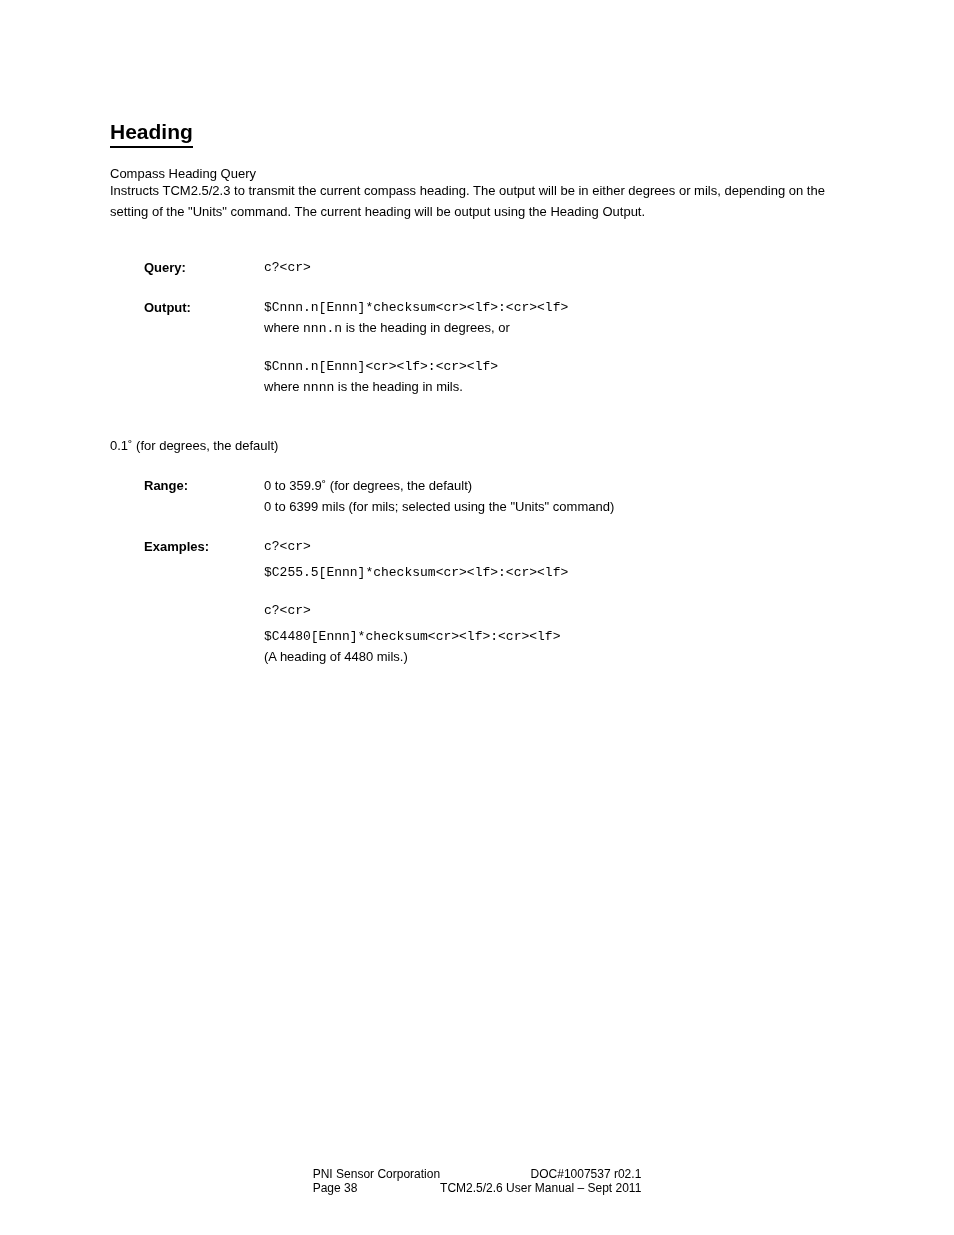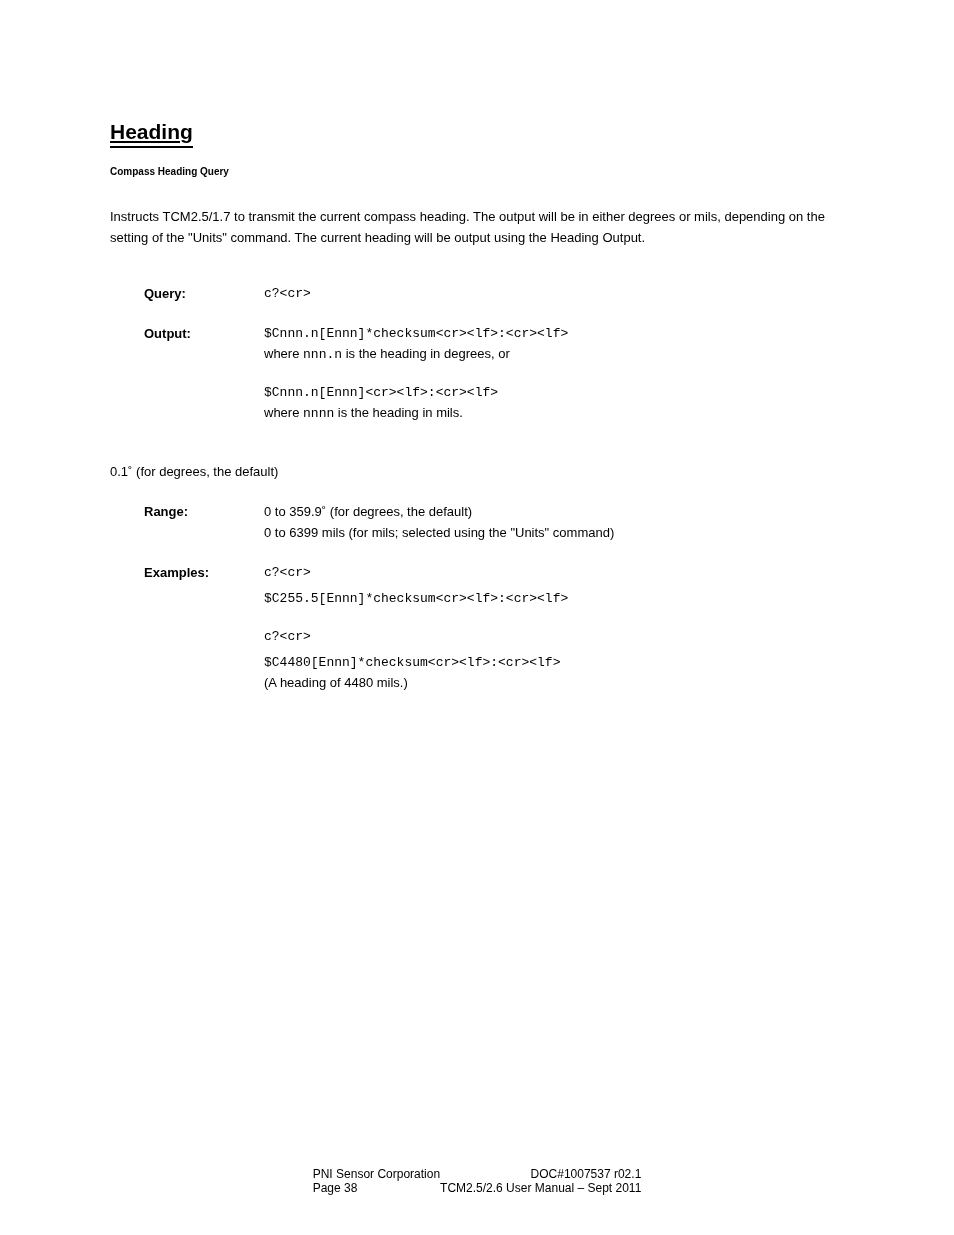--- a/index.html
+++ b/index.html
@@ -1,20 +1,20 @@
 <!DOCTYPE html>
 <html><head>
 <meta charset="utf-8">
 <style>
   * { margin: 0; padding: 0; box-sizing: border-box; }
   html, body { width: 954px; height: 1235px; background: #fff; font-family: Arial, Helvetica, sans-serif; color: #000; }
   .page { padding: 120px 110px 60px 110px; position: relative; height: 100%; }
   .header-text { font-style: italic; font-size: 13px; margin-bottom: 25px; }
-  .title { font-size: 21px; font-weight: bold; border-bottom: 2px solid #000; display: inline-block; padding-bottom: 2px; margin-bottom: 18px; text-decoration: underline; }
-  .subtitle { font-size: 10px; font-weight: bold; margin-bottom: 30px; }
+  .title { font-size: 21px; font-weight: bold; border-bottom: 2px solid #000; display: inline-block; padding-bottom: 2px; margin-bottom: 18px; }
+  .subtitle { font-size: 13px; font-weight: normal; }
   .intro { font-size: 13px; line-height: 1.6; margin-bottom: 35px; }
   .row { display: flex; margin-bottom: 20px; font-size: 13px; line-height: 1.55; }
   .label-col { width: 120px; flex-shrink: 0; font-weight: bold; margin-left: 34px; }
   .value-col { flex: 1; }
   .mono { font-family: Liberation Mono, monospace; font-size: 13px; }
   .sub-desc { font-size: 13px; margin-top: 4px; margin-bottom: 6px; }
   .tight p { margin: 0; }
   .block { margin-bottom: 18px; }
   .gap-sm { height: 6px; }
   .footer { position: absolute; bottom: 40px; left: 110px; right: 110px; display: flex; justify-content: center; font-size: 12px; }
@@ -25,21 +25,21 @@
 
 <div class="page">
 
 
   <div>
     <span class="title">Heading</span>
   </div>
 
   <div class="subtitle">Compass Heading Query</div>
 
-  <div class="intro">Instructs TCM2.5/1.7 to transmit the current compass heading. The output will be in either degrees or mils, depending on the setting of the "Units" command. The current heading will be output using the Heading Output.</div>
+  <div class="intro">Instructs TCM2.5/2.3 to transmit the current compass heading. The output will be in either degrees or mils, depending on the setting of the "Units" command. The current heading will be output using the Heading Output.</div>
 
   <div class="row">
     <div class="label-col">Query:</div>
     <div class="value-col mono">c?&lt;cr&gt;</div>
   </div>
 
   <div class="row">
     <div class="label-col">Output:</div>
     <div class="value-col tight">
       <div class="block">

